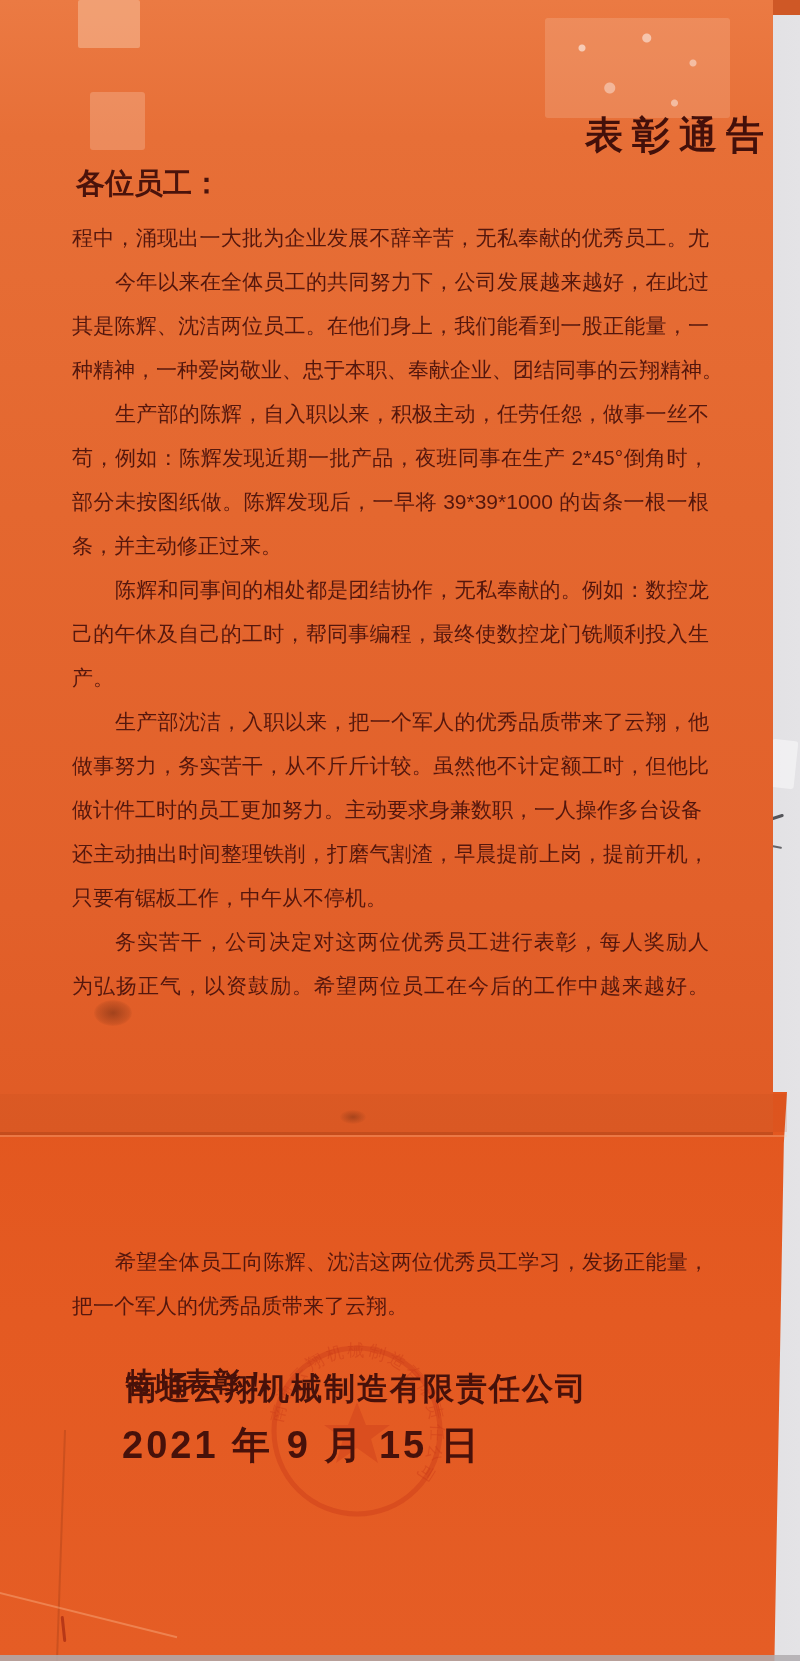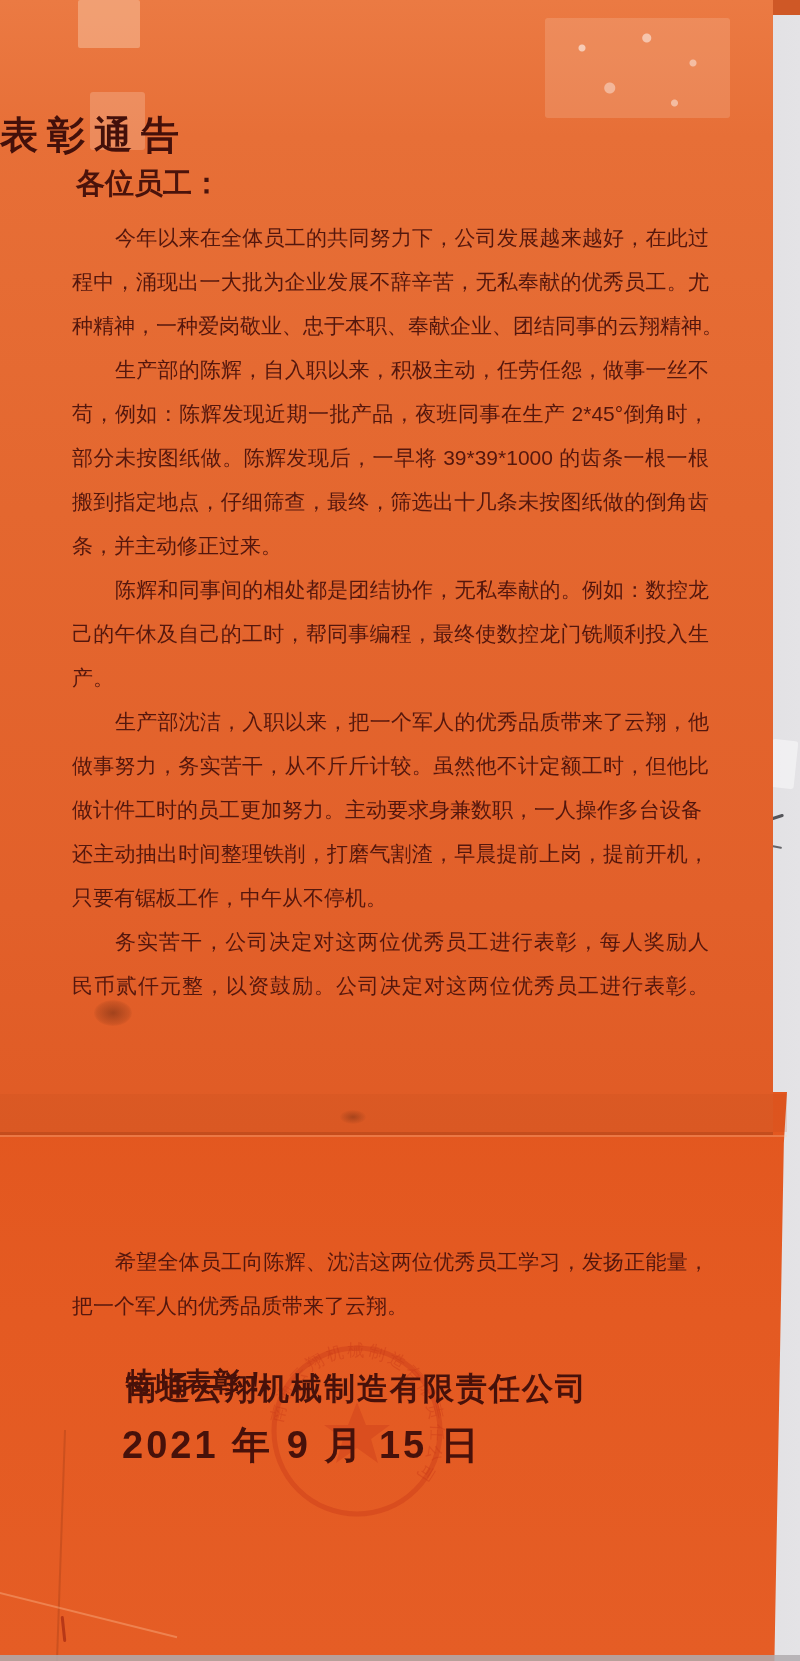--- a/index.html
+++ b/index.html
@@ -44,21 +44,21 @@
       rgba(255,244,232,.16);
   }
   .tape-tl{position:absolute;left:78px;top:0;width:62px;height:48px;background:rgba(255,238,218,.32);border-radius:2px;}
   .tape-tl2{position:absolute;left:90px;top:92px;width:55px;height:58px;background:rgba(255,240,226,.22);border-radius:3px;}
   .smudge{position:absolute;left:94px;top:1000px;width:38px;height:26px;border-radius:50%;
     background:radial-gradient(ellipse at center,rgba(60,22,10,.38) 0%,rgba(60,22,10,.12) 60%,transparent 75%);}
   .smudge2{position:absolute;left:340px;top:1110px;width:26px;height:14px;border-radius:50%;
     background:radial-gradient(ellipse at center,rgba(50,20,10,.3) 0%,transparent 75%);}
   .mark-red{position:absolute;left:62px;top:1616px;width:3px;height:26px;background:rgba(140,20,10,.5);border-radius:2px;transform:rotate(-6deg);}
   
-  .title{position:absolute;left:0;top:110px;width:773px;text-align:left;
+  .title{position:absolute;left:0;top:110px;width:773px;text-align:right;
     font-size:38px;font-weight:bold;letter-spacing:9px;color:#43100a;}
   .salutation{position:absolute;left:76px;top:164px;font-size:29px;font-weight:bold;color:#4a130b;}
   .bodyblock{position:absolute;left:72px;top:216px;width:637px;color:#54170d;font-size:21px;}
   .bodyblock2{position:absolute;left:72px;top:1240px;width:637px;color:#54170d;font-size:21px;}
   .ln{height:44px;line-height:44px;text-align:justify;text-align-last:justify;text-justify:inter-character;overflow:hidden;white-space:nowrap;}
   .ln.first{text-indent:43px;}
   .ln.end{text-align-last:left;}
   .closing{position:absolute;left:126px;top:1328px;font-size:27px;font-weight:bold;color:#47110a;letter-spacing:2px;margin-top:36px;}
   .company{position:absolute;left:126px;top:1368px;font-size:31px;font-weight:bold;color:#47110a;letter-spacing:2px;}
   .date{position:absolute;left:122px;top:1420px;font-size:38px;font-weight:bold;color:#47110a;letter-spacing:3px;}
@@ -100,42 +100,42 @@
     </defs>
     <text font-size="17" letter-spacing="3" fill="rgba(195,50,22,0.42)" font-family="Liberation Sans, sans-serif">
       <textPath href="#sealArc" startOffset="8">南通云翔机械制造有限责任公司</textPath>
     </text>
   </svg>
 
   <div class="title">表彰通告</div>
   <div class="salutation">各位员工：</div>
 
   <div class="bodyblock">
+    <div class="ln">程中，涌现出一大批为企业发展不辞辛苦，无私奉献的优秀员工。尤</div>
     <div class="ln first">今年以来在全体员工的共同努力下，公司发展越来越好，在此过</div>
-    <div class="ln">程中，涌现出一大批为企业发展不辞辛苦，无私奉献的优秀员工。尤</div>
+    <div class="ln">其是陈辉、沈洁两位员工。在他们身上，我们能看到一股正能量，一</div>
     <div class="ln">种精神，一种爱岗敬业、忠于本职、奉献企业、团结同事的云翔精神。</div>
 
     <div class="ln first">生产部的陈辉，自入职以来，积极主动，任劳任怨，做事一丝不</div>
     <div class="ln">苟，例如：陈辉发现近期一批产品，夜班同事在生产 2*45°倒角时，</div>
     <div class="ln">部分未按图纸做。陈辉发现后，一早将 39*39*1000 的齿条一根一根</div>
-    <div class="ln">搬到指定地点，仔细筛查，最终，筛选出十几条未按图纸做的倒角齿</div>
     <div class="ln end">条，并主动修正过来。</div>
 
     <div class="ln first">陈辉和同事间的相处都是团结协作，无私奉献的。例如：数控龙</div>
     <div class="ln">己的午休及自己的工时，帮同事编程，最终使数控龙门铣顺利投入生</div>
     <div class="ln end">产。</div>
 
     <div class="ln first">生产部沈洁，入职以来，把一个军人的优秀品质带来了云翔，他</div>
     <div class="ln">做事努力，务实苦干，从不斤斤计较。虽然他不计定额工时，但他比</div>
     <div class="ln">做计件工时的员工更加努力。主动要求身兼数职，一人操作多台设备，</div>
     <div class="ln">还主动抽出时间整理铁削，打磨气割渣，早晨提前上岗，提前开机，</div>
     <div class="ln end">只要有锯板工作，中午从不停机。</div>
 
     <div class="ln first">务实苦干，公司决定对这两位优秀员工进行表彰，每人奖励人</div>
-    <div class="ln">民币贰仟元整，以资鼓励。公司决定对这两位优秀员工进行表彰。</div>
+    <div class="ln">为弘扬正气，以资鼓励。希望两位员工在今后的工作中越来越好。</div>
   </div>
 
   <div class="bodyblock2">
     <div class="ln first">希望全体员工向陈辉、沈洁这两位优秀员工学习，发扬正能量，</div>
     <div class="ln end">把一个军人的优秀品质带来了云翔。</div>
   </div>
 
   <div class="closing">特此表彰！</div>
   <div class="company">南通云翔机械制造有限责任公司</div>
   <div class="date">2021 年 9 月 15 日</div>

